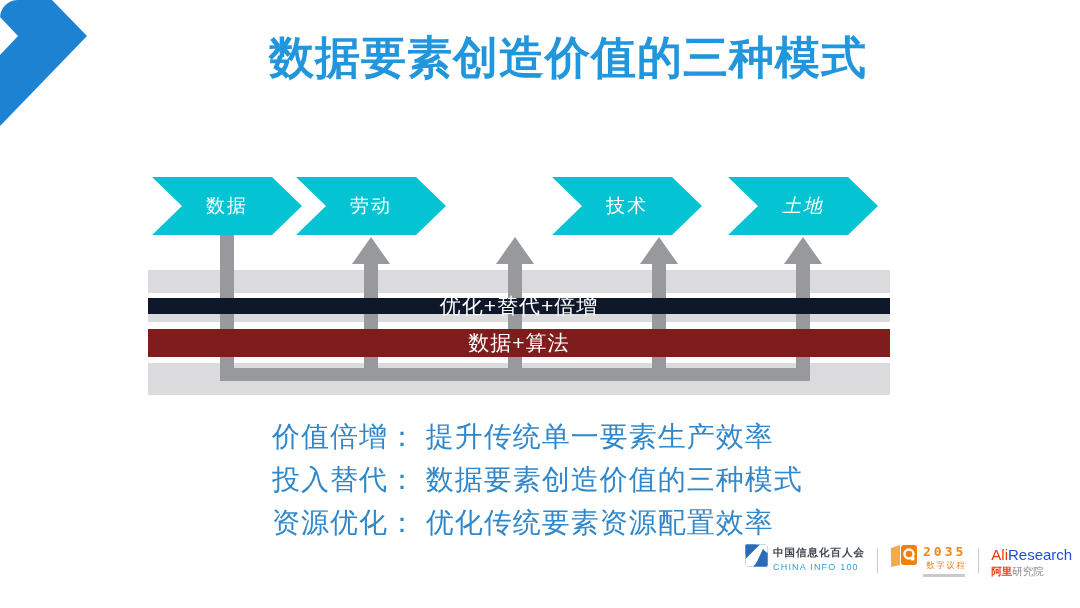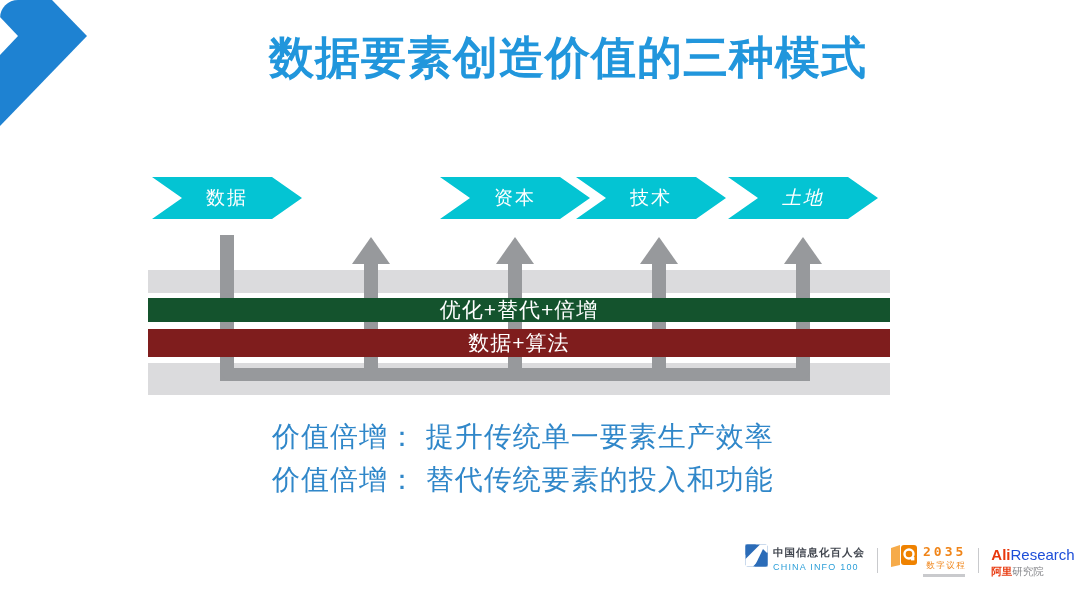--- a/index.html
+++ b/index.html
@@ -8,25 +8,25 @@
 
   
   .title{position:absolute;top:28px;left:0;width:1080px;text-align:center;
          transform:translateX(28px);
          font-size:45px;font-weight:800;letter-spacing:1px;color:#2196DC;}
 
   
   .ornament{position:absolute;top:0;left:0;}
 
   
-  .chevron{position:absolute;top:177px;width:150px;height:42px;background:#04C4D3;
+  .chevron{position:absolute;top:177px;width:150px;height:58px;background:#04C4D3;
            clip-path:polygon(0% 0%,80% 0%,100% 50%,80% 100%,0% 100%,20% 50%);
            display:flex;align-items:center;justify-content:center;
            color:#ffffff;font-size:19px;letter-spacing:2px;font-weight:500;}
-  .c1{left:152px;} .c2{left:296px;} .c3{left:440px;} .c4{left:576px;} .c5{left:728px;font-style:italic;}
+  .c1{left:152px;} .c2{left:296px;} .c3{left:440px;} .c4{left:552px;} .c5{left:728px;font-style:italic;}
 
   
   .track{position:absolute;left:148px;top:270px;width:742px;height:125px;background:#DBDBDD;z-index:1;}
   .strip{position:absolute;left:148px;width:742px;background:#ffffff;z-index:2;}
   .strip.s1{top:293px;height:5px;}
   .strip.s2{top:322px;height:7px;}
   .strip.s3{top:357px;height:6px;}
 
   
   .shaft{position:absolute;width:14px;background:#97999C;z-index:3;}
@@ -34,63 +34,63 @@
   .shaft.up{top:256px;height:125px;}              
   .arrowhead{position:absolute;top:237px;width:0;height:0;z-index:3;
              border-left:19px solid transparent;border-right:19px solid transparent;
              border-bottom:27px solid #97999C;}
   .bus{position:absolute;left:220px;top:368px;width:590px;height:13px;background:#97999C;
        border-radius:0 0 14px 14px;z-index:3;}
 
   
   .vbar{position:absolute;left:148px;width:742px;z-index:4;display:flex;align-items:center;
         justify-content:center;color:#ffffff;font-size:21px;font-weight:500;letter-spacing:1px;}
-  .vbar.blue{top:298px;height:24px;background:#14532d;}
+  .vbar.blue{top:298px;height:16px;background:#0f172a;}
   .vbar.teal{top:329px;height:28px;background:#7f1d1d;}
 
   
   .modes{position:absolute;left:272px;top:415px;color:#3087C9;font-size:28px;line-height:43px;
          letter-spacing:1px;white-space:nowrap;}
 
   
   .footer{position:absolute;left:745px;top:544px;height:40px;display:flex;align-items:flex-start;}
   .logo-block{display:flex;align-items:flex-start;}
   .divider{width:1px;height:25px;background:#C9CACD;margin:4px 12px 0 12px;}
   .org1-text{margin-left:5px;margin-top:2px;}
   .org1-cn{font-size:10.5px;font-weight:600;color:#40454E;letter-spacing:1px;}
   .org1-en{font-size:9px;color:#2D9FD8;letter-spacing:1.2px;margin-top:2px;}
   .org2-text{margin-left:5px;margin-top:0;text-align:right;}
   .org2-title{font-size:13px;font-weight:800;color:#F08519;letter-spacing:3px;font-family:"DejaVu Sans Mono",monospace;}
   .org2-sub{font-size:8.5px;color:#F08519;letter-spacing:1.5px;margin-top:1px;}
   .org2-micro{width:42px;height:3px;background:#C9CACD;margin-top:2px;}
   .org3-text{margin-top:2px;}
   .org3-line1{font-size:15px;letter-spacing:0;}
-  .b-bold{font-weight:700;color:#E8380D;}
+  .b-bold{font-weight:400;color:#E8380D;}
   .b-rest{font-weight:400;color:#1d4ed8;}
   .org3-line2{font-size:10.5px;margin-top:2px;}
   .s-bold{font-weight:700;color:#E8380D;}
   .s-rest{color:#85868A;}
 </style>
 </head>
 <body>
 
 <div class="canvas">
 
   <svg class="ornament" width="100" height="145" viewBox="0 0 100 145">
     <polygon points="0,0 52,0 87,36 0,126" fill="#1E82D2"></polygon>
     <polygon points="0,17 18,36 0,55" fill="#ffffff"></polygon>
   </svg>
 
   <div class="title">数据要素创造价值的三种模式</div>
 
   <div class="chevron c1">
     <span>数据</span>
   </div>
-  <div class="chevron c3">
-    <span>资本</span>
+  <div class="chevron c2">
+    <span>劳动</span>
   </div>
   <div class="chevron c4">
     <span>技术</span>
   </div>
   <div class="chevron c5">
     <span>土地</span>
   </div>
 
   <div class="track"></div>
   <div class="strip s1"></div>
@@ -115,21 +115,22 @@
 
   <div class="vbar blue">
     <span>优化+替代+倍增</span>
   </div>
   <div class="vbar teal">
     <span>数据+算法</span>
   </div>
 
   <div class="modes">
     <div>价值倍增： 提升传统单一要素生产效率</div>
-    <div>价值倍增： 替代传统要素的投入和功能</div>
+    <div>投入替代： 数据要素创造价值的三种模式</div>
+    <div>资源优化： 优化传统要素资源配置效率</div>
   </div>
 
   <div class="footer">
 
     <div class="logo-block">
       <svg width="23" height="23" viewBox="0 0 23 23">
         <rect x="0.5" y="0.5" width="22" height="22" rx="2" fill="#2B6CB8"></rect>
         <polygon points="15,0.5 22.5,0.5 22.5,8 8,22.5 0.5,22.5 0.5,15" fill="#ffffff"></polygon>
         <polygon points="18,5 22.5,9.5 22.5,22.5 9.5,22.5" fill="#2B6CB8"></polygon>
         <polygon points="0.5,0.5 11,0.5 0.5,11" fill="#2B6CB8"></polygon>

